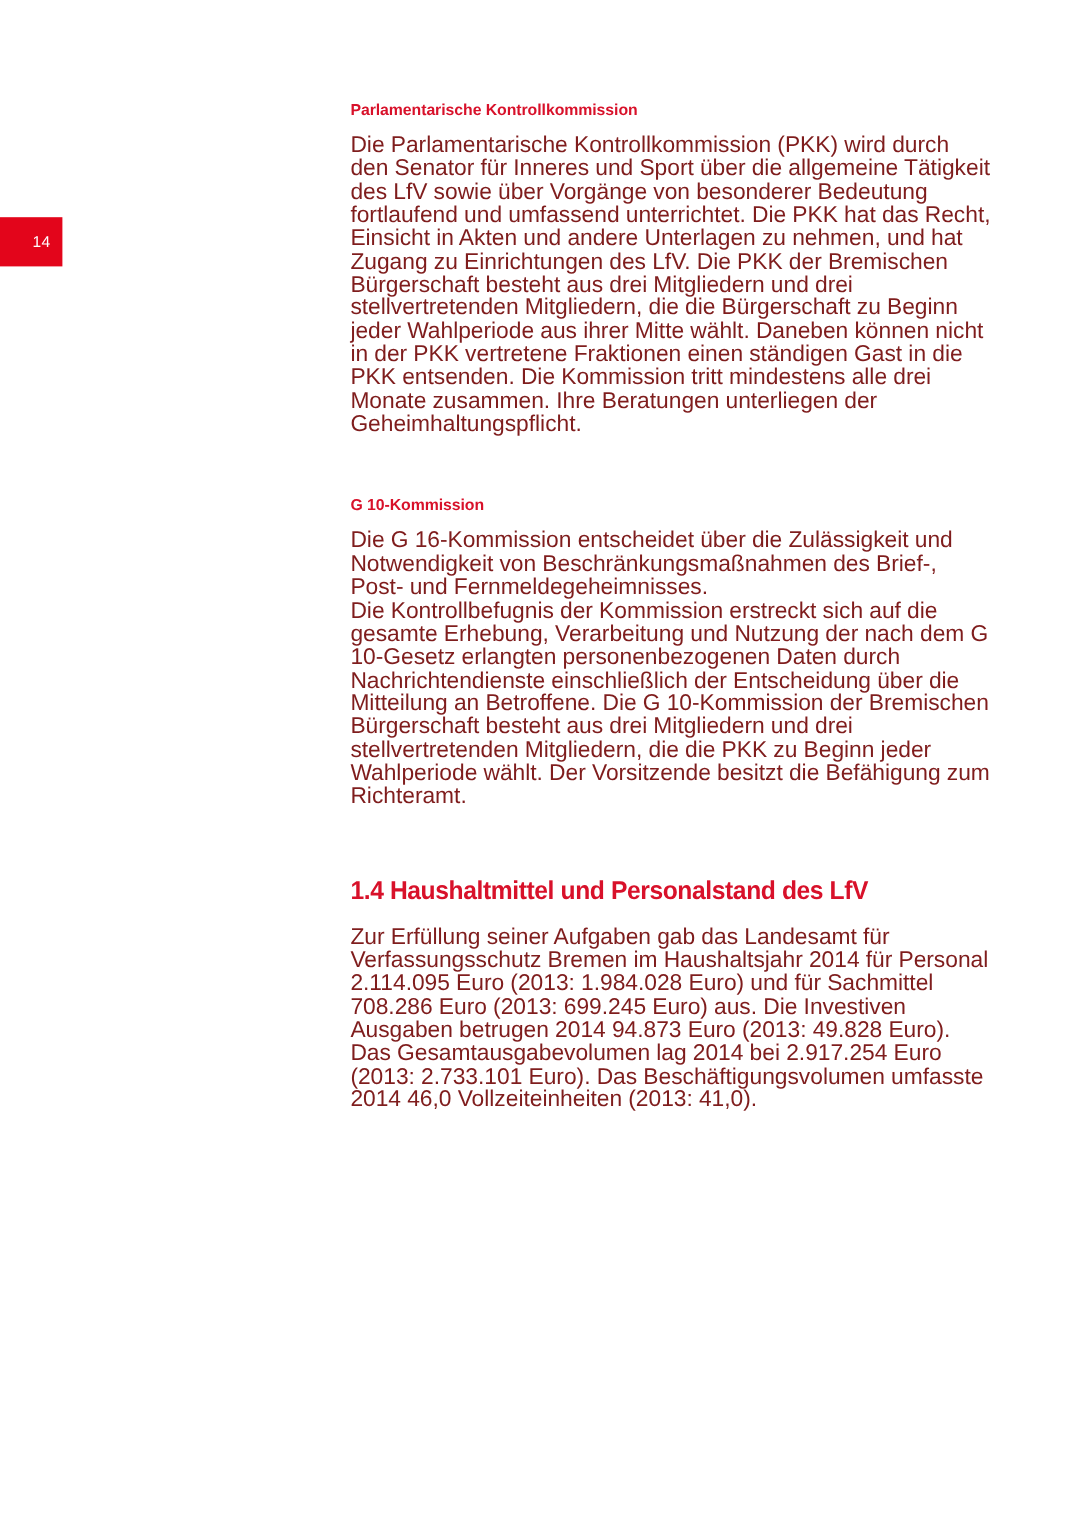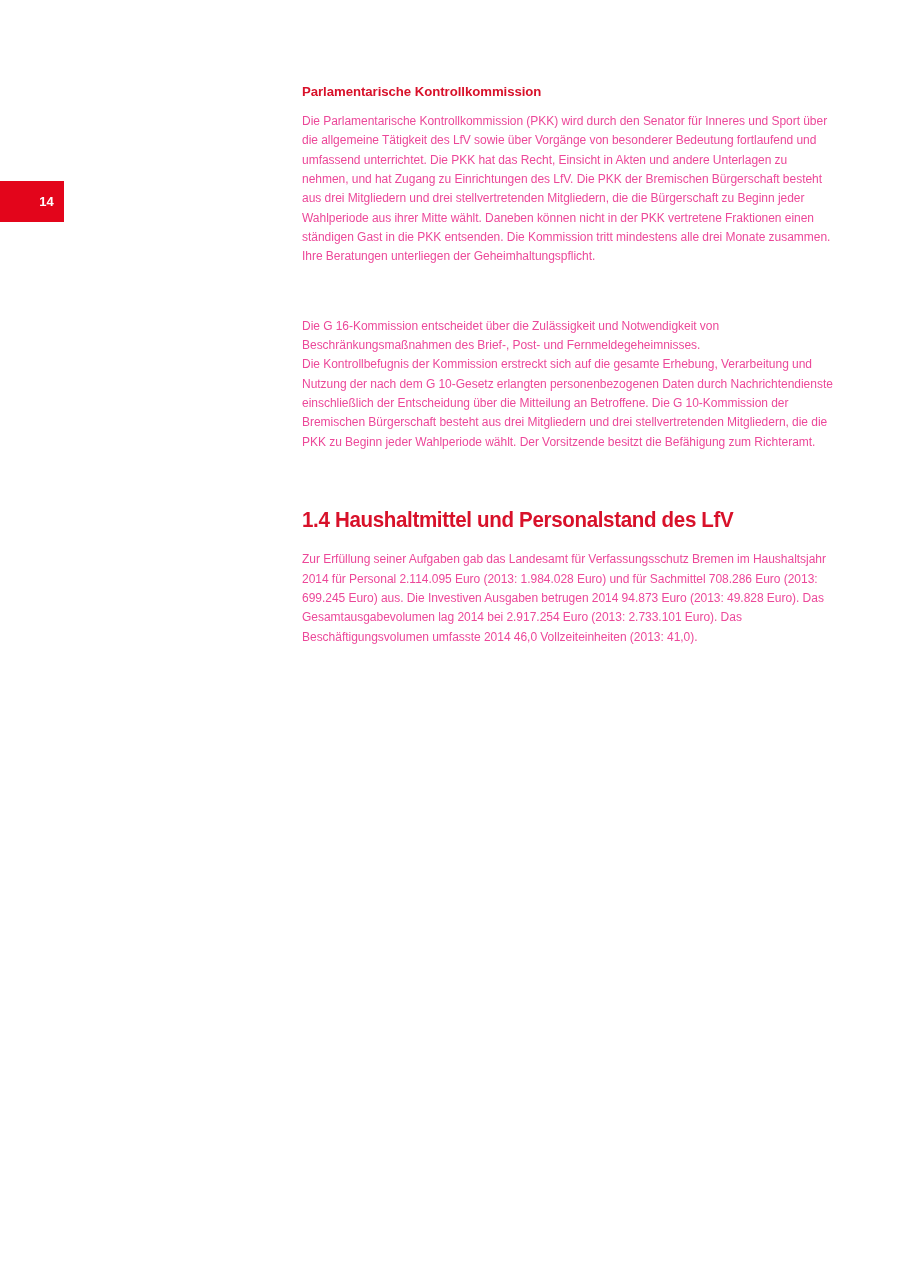--- a/index.html
+++ b/index.html
@@ -15,55 +15,55 @@
     position: relative;
     overflow: hidden;
     -webkit-font-smoothing: antialiased;
   }
 
   
   .page-tab {
     position: absolute;
     left: 0;
     top: 181px;
-    width: 64px;
+    width: 52px;
     height: 41px;
     background: #e3051b;
     color: #ffffff;
     display: flex;
     align-items: center;
     justify-content: flex-end;
     box-sizing: border-box;
     padding-right: 10px;
     font-size: 13px;
-    font-weight: 700;
+    font-weight: 400;
     letter-spacing: 0.2px;
   }
 
   
   .content {
     position: absolute;
-    left: 302px;
+    left: 292px;
     top: 84px;
     width: 534px;
   }
 
   .sub-heading {
     color: #d8112a;
     font-size: 13.2px;
     font-weight: 700;
     line-height: 16px;
     letter-spacing: -0.05px;
     margin: 0 0 12px 0;
   }
 
   .body-par {
-    font-size: 12px;
+    font-size: 19px;
     line-height: 19.35px;
-    color: #ec4899;
+    color: #7f1d1d;
     margin: 0;
     letter-spacing: -0.02px;
     word-spacing: -0.1px;
   }
 
   .spacer-between-sections { height: 50px; }
   .spacer-before-big-heading { height: 56px; }
   .spacer-after-big-heading { height: 17px; }
 
   .section-heading {
@@ -85,20 +85,21 @@
   <span>14</span>
 </div>
 
 <div class="content">
 
   <h2 class="sub-heading">Parlamentarische Kontrollkommission</h2>
   <p class="body-par">Die Parlamentarische Kontrollkommission (PKK) wird durch den Senator für Inneres und Sport über die allgemeine Tätigkeit des LfV sowie über Vorgänge von besonderer Bedeutung fortlaufend und umfassend unterrichtet. Die PKK hat das Recht, Einsicht in Akten und andere Unterlagen zu nehmen, und hat Zugang zu Einrichtungen des LfV. Die PKK der Bremischen Bürgerschaft besteht aus drei Mitgliedern und drei stellvertretenden Mitgliedern, die die Bürgerschaft zu Beginn jeder Wahlperiode aus ihrer Mitte wählt. Daneben können nicht in der PKK vertretene Fraktionen einen ständigen Gast in die PKK entsenden. Die Kommission tritt mindestens alle drei Monate zusammen. Ihre Beratungen unterliegen der Geheimhaltungspflicht.</p>
 
   <div class="spacer-between-sections"></div>
 
+  <h2 class="sub-heading">G 10-Kommission</h2>
   <p class="body-par">Die G 16-Kommission entscheidet über die Zulässigkeit und Notwendigkeit von Beschränkungsmaßnahmen des Brief-, Post- und Fernmeldegeheimnisses.</p>
   <p class="body-par">Die Kontrollbefugnis der Kommission erstreckt sich auf die gesamte Erhebung, Verarbeitung und Nutzung der nach dem G 10-Gesetz erlangten personenbezogenen Daten durch Nachrichtendienste einschließlich der Entscheidung über die Mitteilung an Betroffene. Die G 10-Kommission der Bremischen Bürgerschaft besteht aus drei Mitgliedern und drei stellvertretenden Mitgliedern, die die PKK zu Beginn jeder Wahlperiode wählt. Der Vorsitzende besitzt die Befähigung zum Richteramt.</p>
 
   <div class="spacer-before-big-heading"></div>
 
   <h1 class="section-heading">1.4 Haushaltmittel und Personalstand des LfV</h1>
 
   <div class="spacer-after-big-heading"></div>
 
   <p class="body-par">Zur Erfüllung seiner Aufgaben gab das Landesamt für Verfassungsschutz Bremen im Haushaltsjahr 2014 für Personal 2.114.095 Euro (2013: 1.984.028 Euro) und für Sachmittel 708.286 Euro (2013: 699.245 Euro) aus. Die Investiven Ausgaben betrugen 2014 94.873 Euro (2013: 49.828 Euro). Das Gesamtausgabevolumen lag 2014 bei 2.917.254 Euro (2013: 2.733.101 Euro). Das Beschäftigungsvolumen umfasste 2014 46,0 Vollzeiteinheiten (2013: 41,0).</p>

